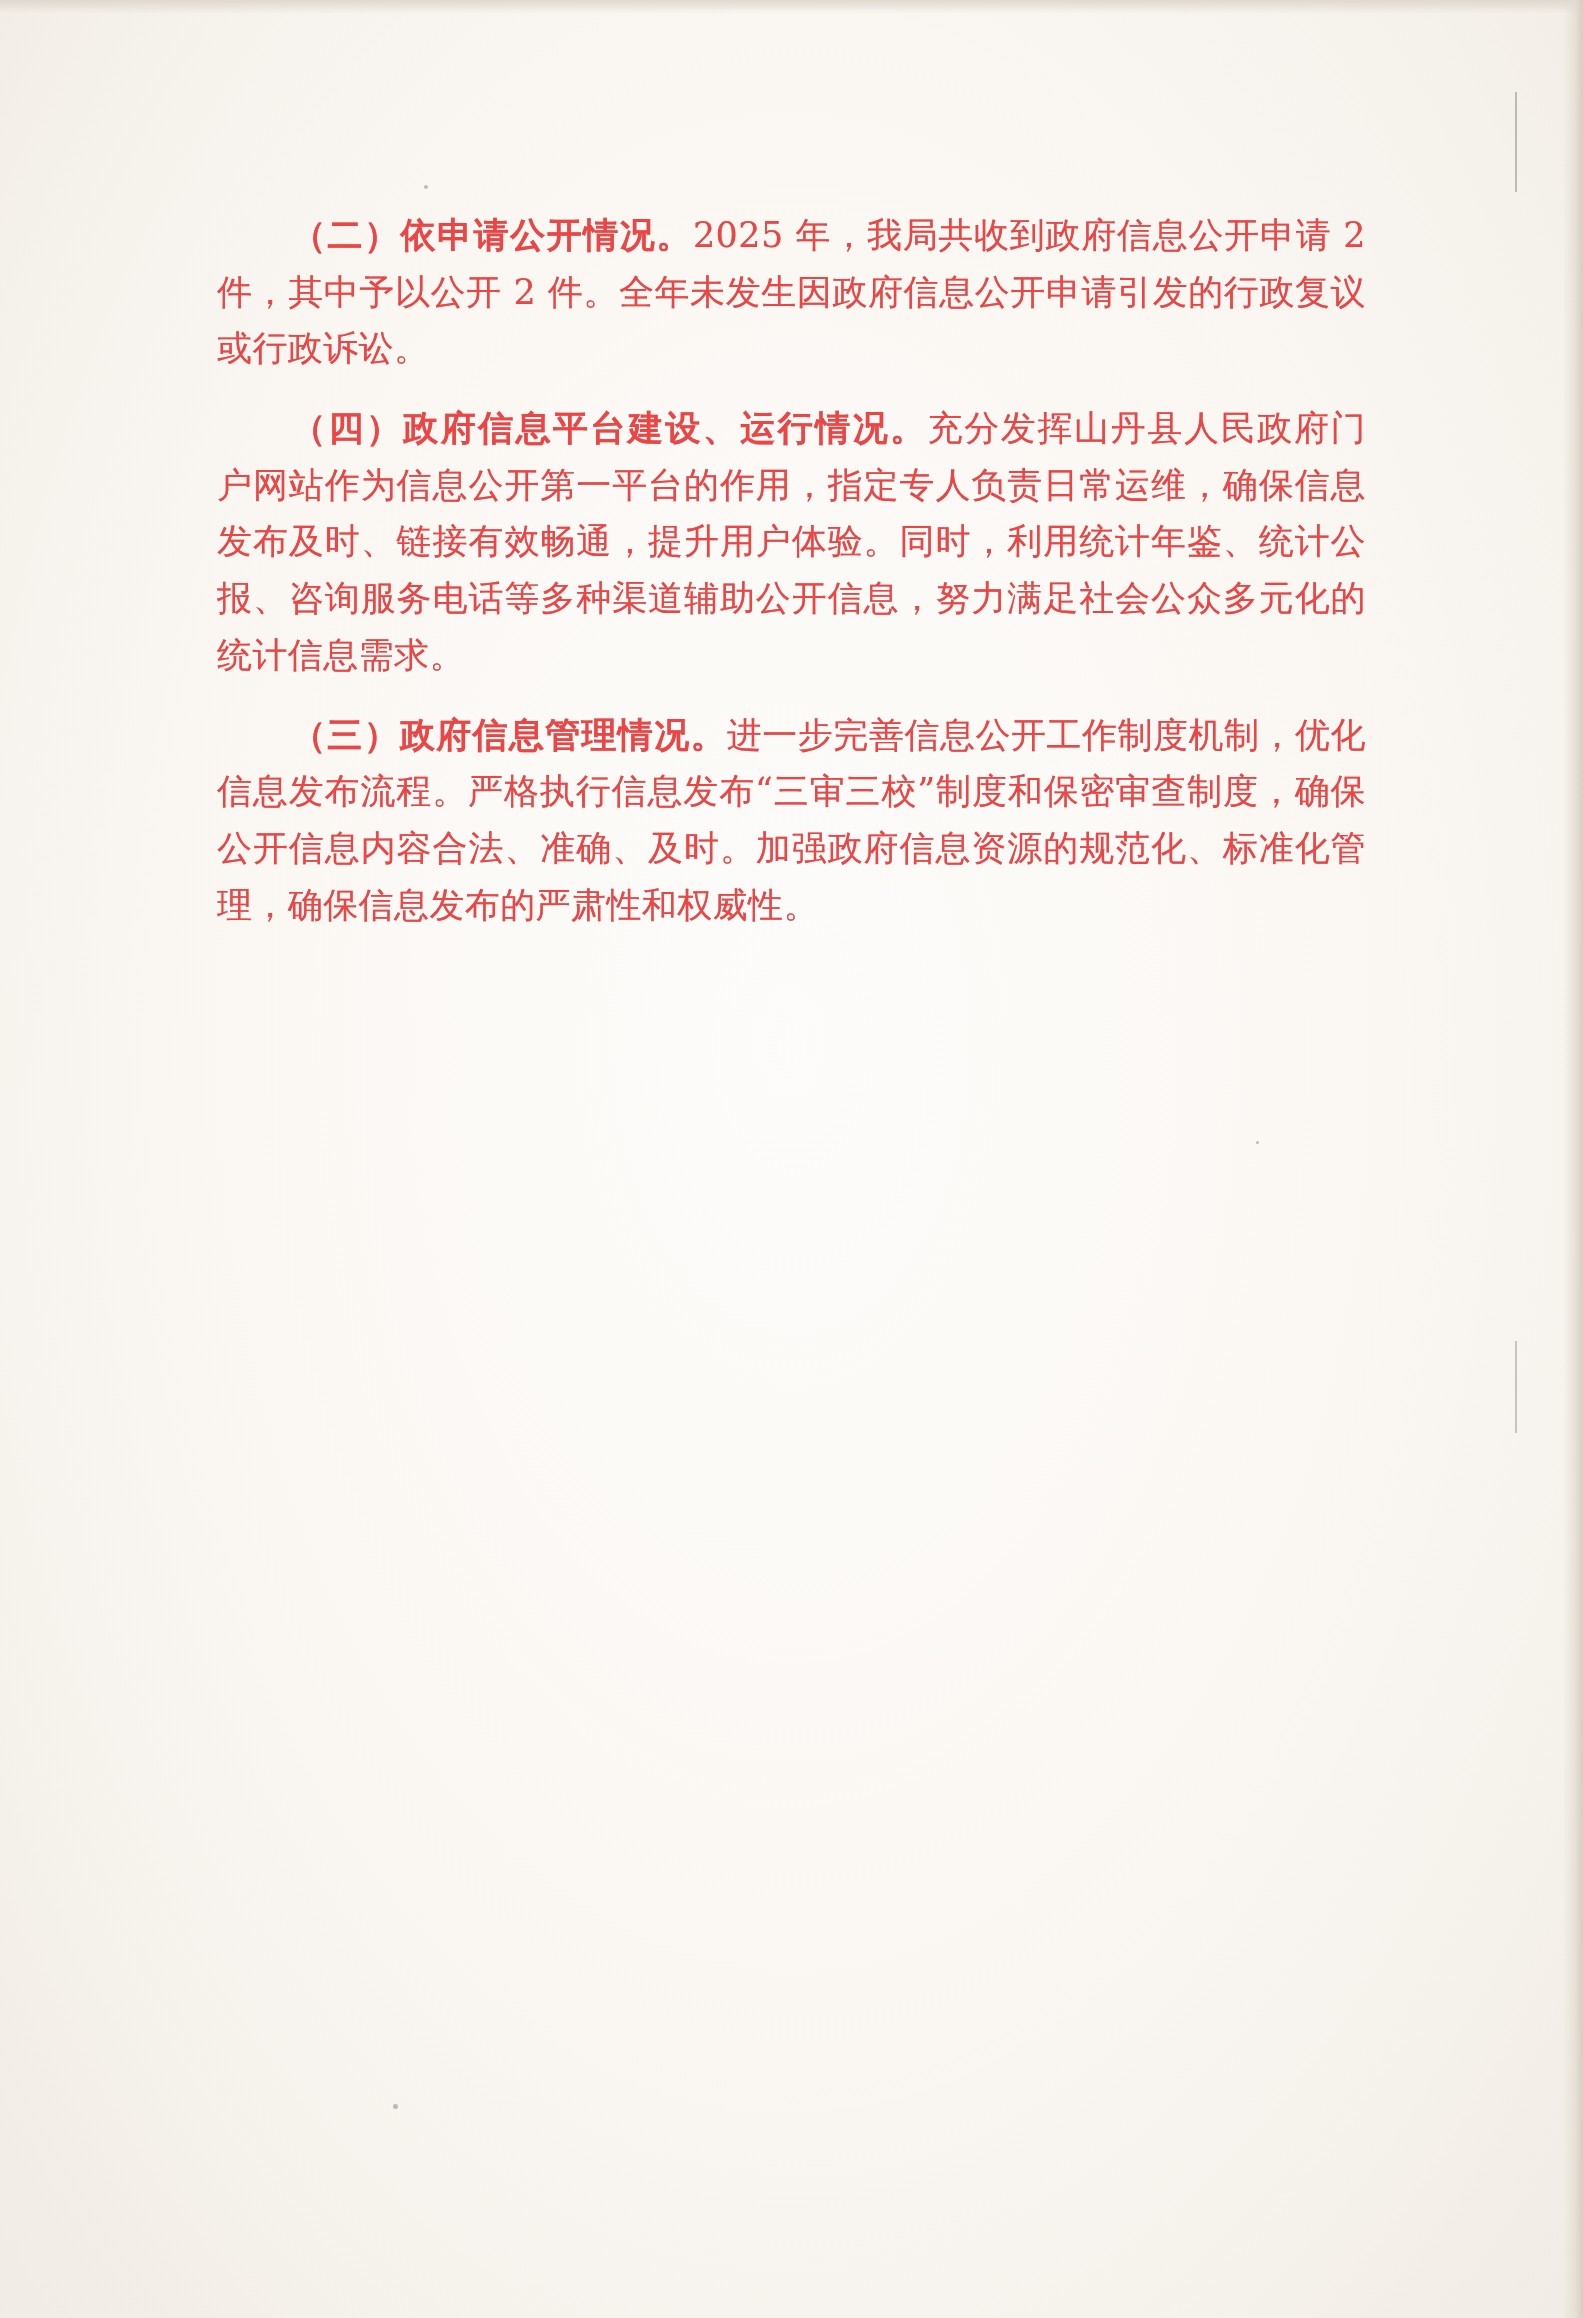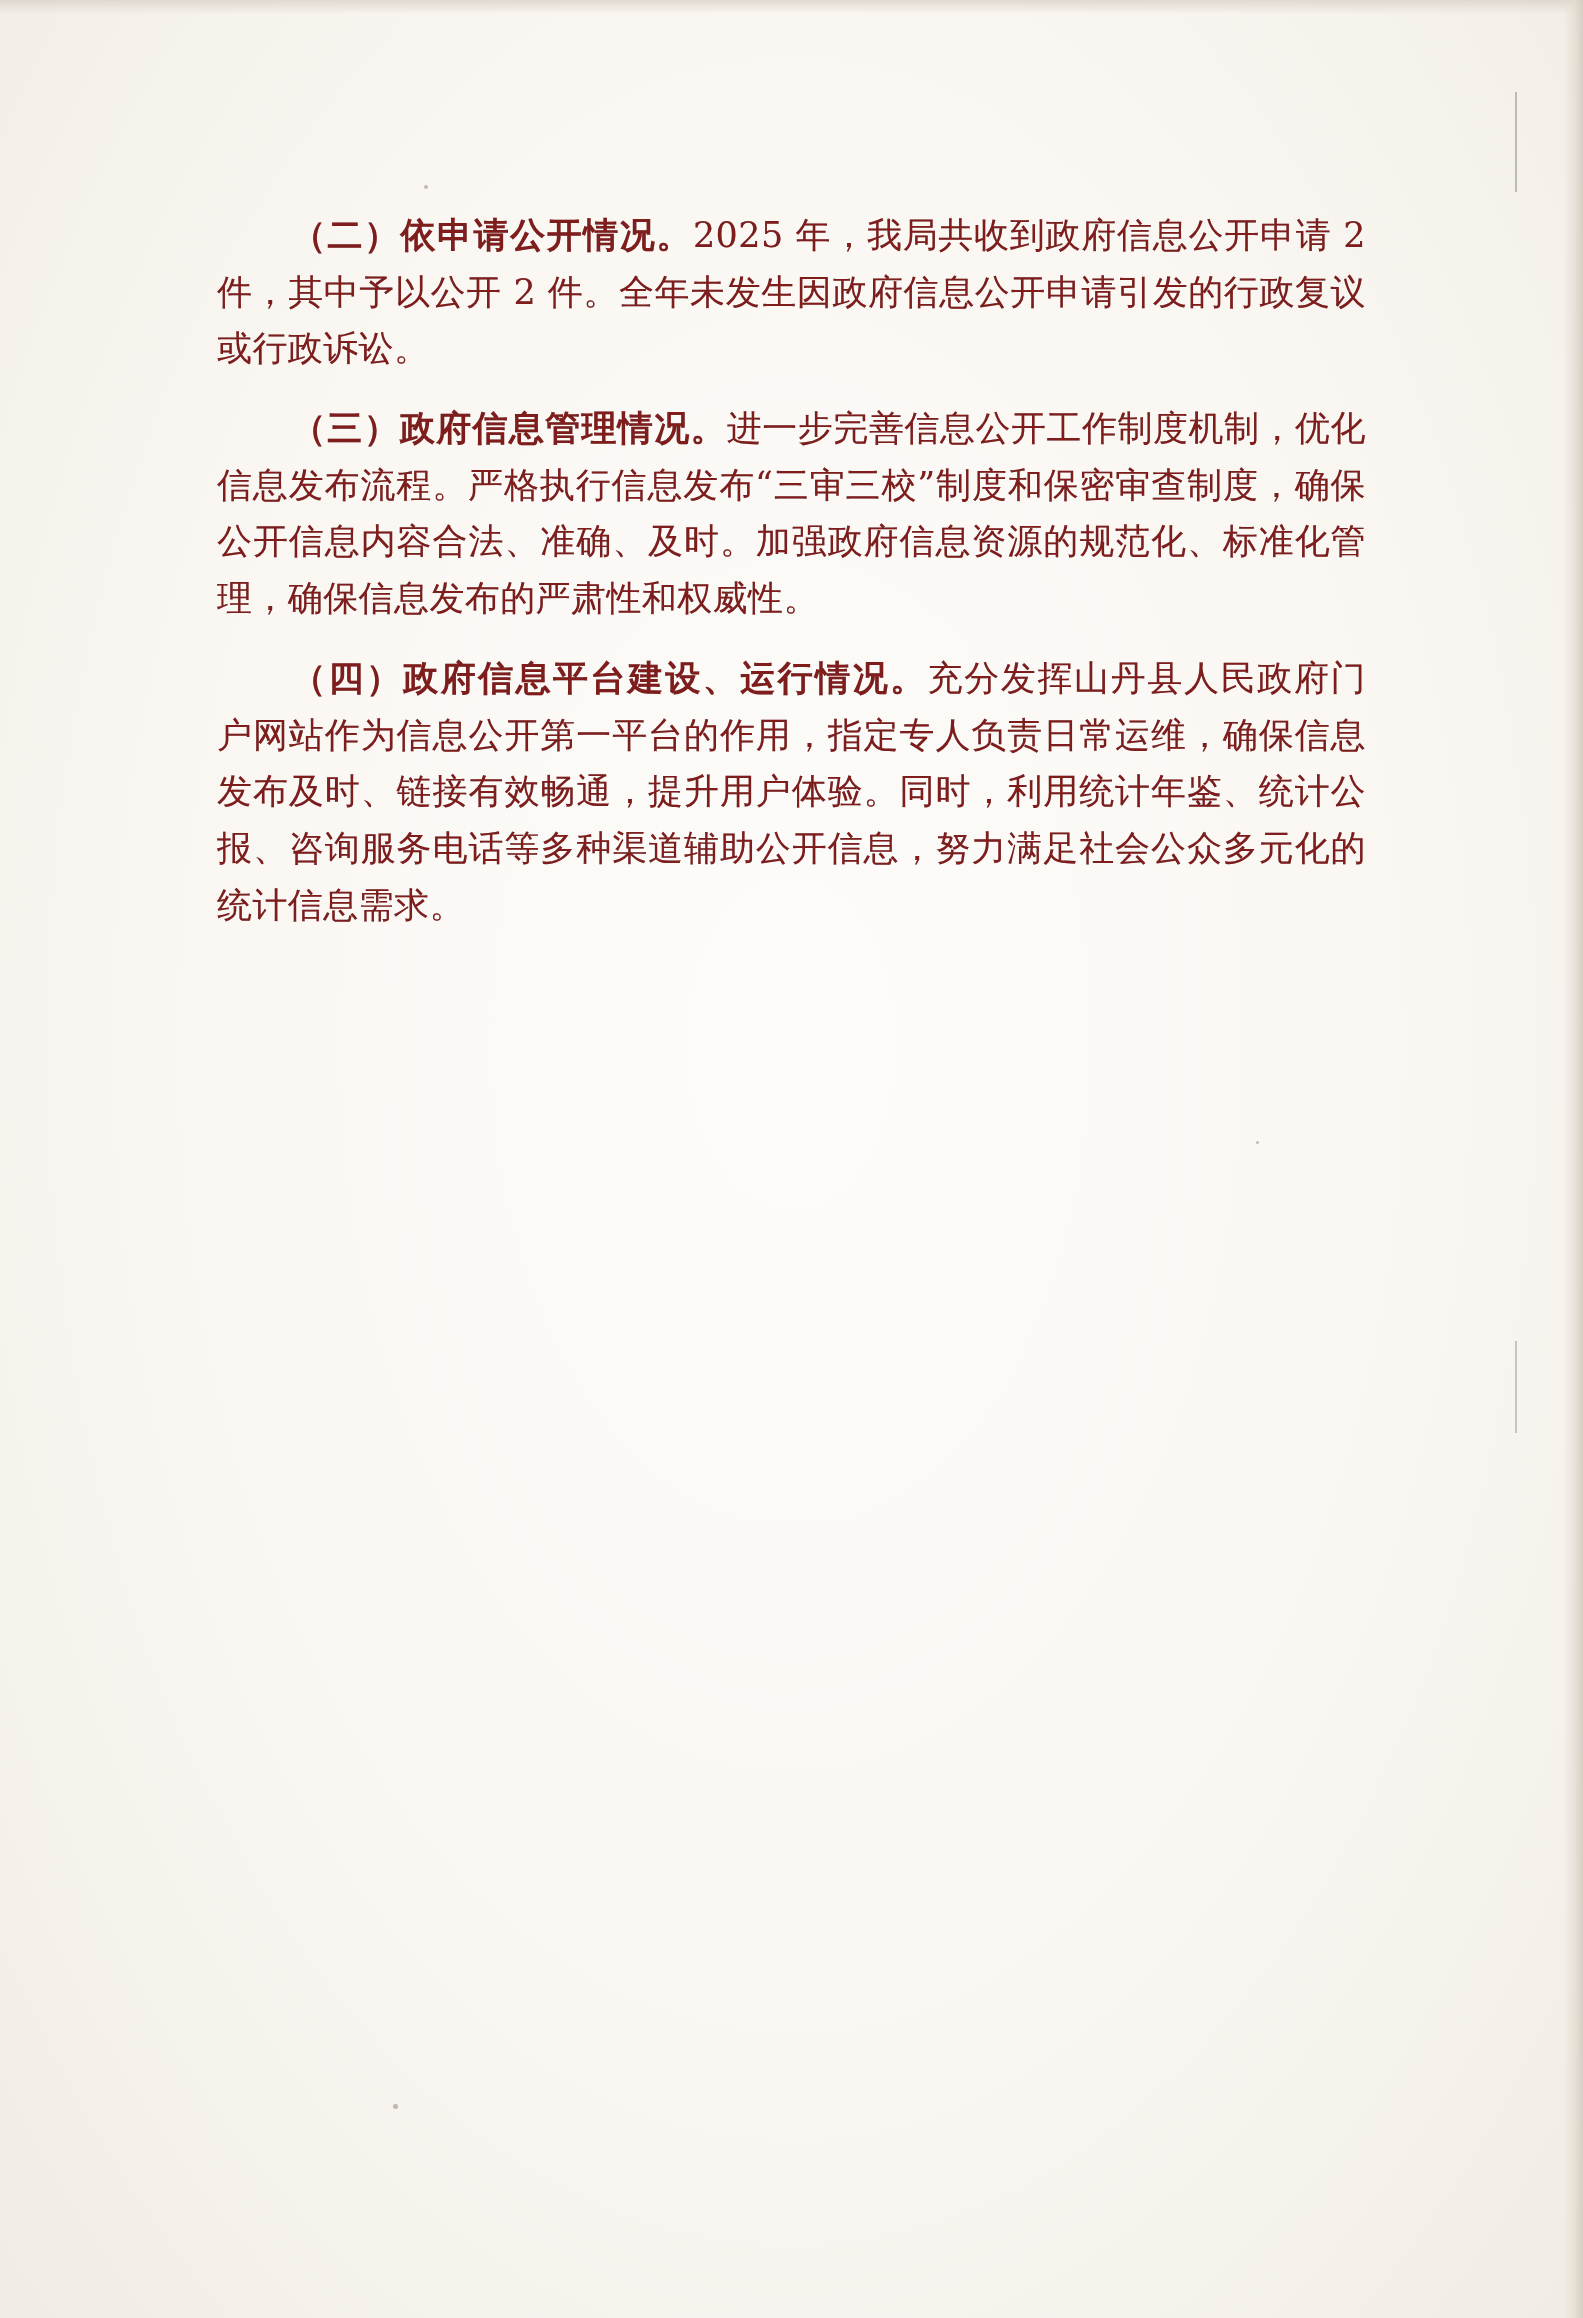--- a/index.html
+++ b/index.html
@@ -66,21 +66,21 @@
   .content {
     position: absolute;
     left: 217px;
     top: 207px;
     width: 1149px;
   }
   .para {
     font-family: "DejaVu Serif", "Liberation Serif", serif;
     font-size: 35px;
     line-height: 1.62;
-    color: #7f1d1d;
+    color: #ef4444;
     text-align: justify;
     text-justify: inter-character;
     margin: 0 0 23px 0;
     letter-spacing: 0.4px;
     text-indent: 74px;
   }
   .para .lead {
     font-weight: bold;
     letter-spacing: 1.2px;
   }
@@ -104,23 +104,23 @@
   <div class="speck" style="left:393px; top:2104px; width:4.6px; height:4.6px;"></div>
   <div class="speck" style="left:1256px; top:1141px; width:3.1px; height:3.1px;"></div>
 
   <div class="content">
 
     <p class="para">
       <span class="lead">（二）依申请公开情况。</span><span>2025 年，我局共收到政府信息公开申请 2 件，其中予以公开 2 件。全年未发生因政府信息公开申请引发的行政复议或行政诉讼。</span>
     </p>
 
     <p class="para">
-      <span class="lead">（三）政府信息管理情况。</span><span>进一步完善信息公开工作制度机制，优化信息发布流程。严格执行信息发布“三审三校”制度和保密审查制度，确保公开信息内容合法、准确、及时。加强政府信息资源的规范化、标准化管理，确保信息发布的严肃性和权威性。</span>
+      <span class="lead">（四）政府信息平台建设、运行情况。</span><span>充分发挥山丹县人民政府门户网站作为信息公开第一平台的作用，指定专人负责日常运维，确保信息发布及时、链接有效畅通，提升用户体验。同时，利用统计年鉴、统计公报、咨询服务电话等多种渠道辅助公开信息，努力满足社会公众多元化的统计信息需求。</span>
     </p>
 
     <p class="para">
-      <span class="lead">（四）政府信息平台建设、运行情况。</span><span>充分发挥山丹县人民政府门户网站作为信息公开第一平台的作用，指定专人负责日常运维，确保信息发布及时、链接有效畅通，提升用户体验。同时，利用统计年鉴、统计公报、咨询服务电话等多种渠道辅助公开信息，努力满足社会公众多元化的统计信息需求。</span>
+      <span class="lead">（三）政府信息管理情况。</span><span>进一步完善信息公开工作制度机制，优化信息发布流程。严格执行信息发布“三审三校”制度和保密审查制度，确保公开信息内容合法、准确、及时。加强政府信息资源的规范化、标准化管理，确保信息发布的严肃性和权威性。</span>
     </p>
 
 
   </div>
 </div>
 
 
 </body></html>

